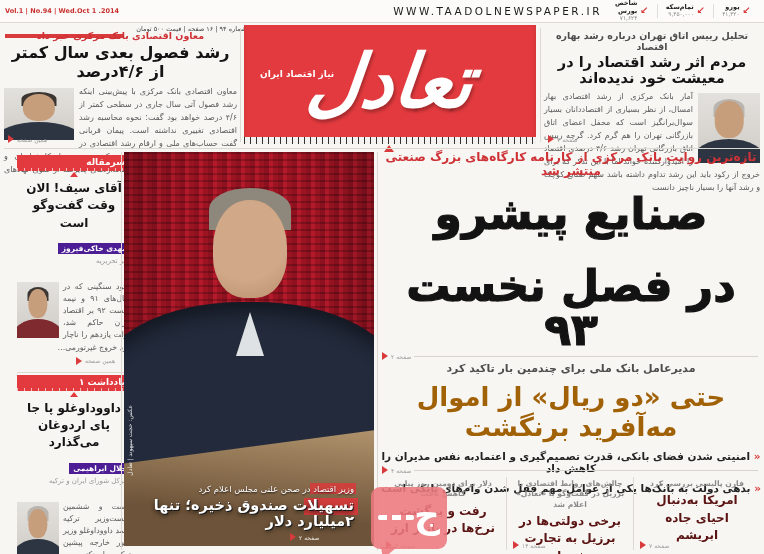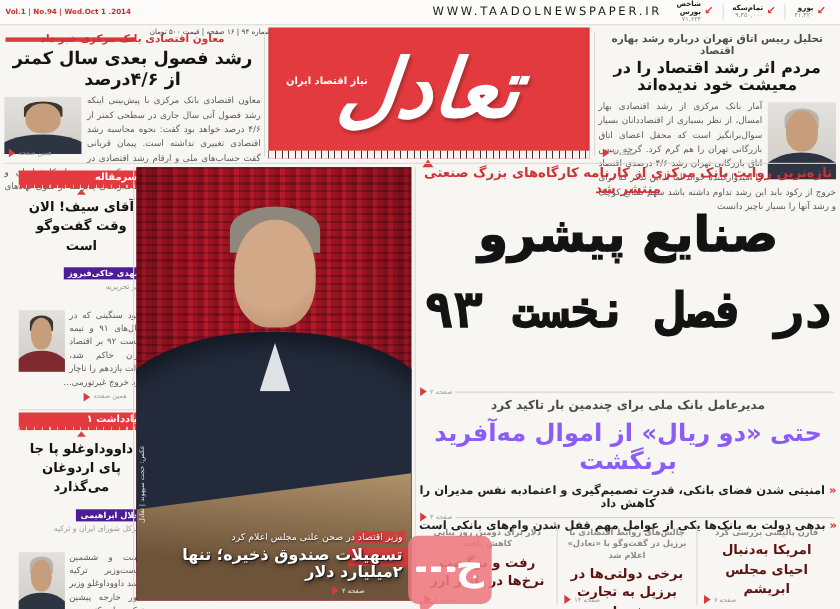--- a/index.html
+++ b/index.html
@@ -103,41 +103,41 @@
   .fig-head { position:absolute; left:89px; top:48px; width:74px; height:98px;
     background:radial-gradient(circle at 45% 42%, #d2a988 55%, #b98f6e);
     border-radius:48% 48% 42% 42%; }
   .fig-hair { position:absolute; left:85px; top:36px; width:82px; height:42px;
     background:#8e877b; border-radius:50% 50% 0 0; }
   .podium { position:absolute; left:0; right:0; bottom:0; height:118px;
     background:linear-gradient(185deg,#b1946d,#6d5339 70%);
     clip-path:polygon(0 30%,100% 2%,100% 100%,0 100%); }
   .photo-credit { position:absolute; left:2px; bottom:70px; writing-mode:vertical-rl;
     transform:rotate(180deg); font-size:6px; color:rgba(255,255,255,.85); letter-spacing:1px; }
-  .cap { position:absolute; left:8px; right:8px; bottom:5px; z-index:3; }
+  .cap { position:absolute; left:8px; right:20px; bottom:5px; z-index:3; }
   .cap-kicker { position:relative; color:#fff; font-size:8.5px; text-align:right;
     text-shadow:0 1px 2px rgba(0,0,0,.8); }
   .cap-kicker .chip { position:absolute; right:-2px; top:-1px; width:46px; height:11px;
     background:rgba(217,58,59,.85); z-index:-1; }
   .cap-headline { position:relative; color:#fff; font-size:14.5px; font-weight:bold;
     text-align:right; margin-top:3px; text-shadow:1px 1px 0 #1a1a1a, 0 2px 5px rgba(0,0,0,.7); }
   .cap-headline .chip { position:absolute; right:-4px; top:1px; width:54px; height:17px;
     background:rgba(217,58,59,.9); z-index:-1; }
   .cap .pmark { width:64px; margin-top:4px; }
   .cap .pmark .ptxt { color:#f0eee9; }
   
   .lead { position:absolute; left:380px; top:150px; width:382px; text-align:center; }
   .lead-kicker { font-size:12px; }
   .lead-h { font-size:44px; font-weight:bold; color:#131313; line-height:1.0;
     -webkit-text-stroke:1.2px #131313; margin-top:14px; }
-  .lead-h.l2 { margin-top:28px;font-family:Liberation Mono, monospace; }
+  .lead-h.l2 { margin-top:28px; }
   .markrow { position:absolute; left:382px; right:6px; }
   .story2 { position:absolute; left:380px; top:362px; width:382px; text-align:center; }
   .story2-kicker { font-size:11px; }
-  .story2-h { font-size:22px; font-weight:bold; color:#8b5cf6; margin-top:7px; }
+  .story2-h { font-size:26px; font-weight:bold; color:#a16207; margin-top:7px; }
   .bullet { font-size:10.5px; font-weight:bold; color:#222; margin-top:8px; }
   .bullet::before { content:"« "; color:#d93a3b; }
   
   .boxes { position:absolute; left:380px; top:477px; right:4px; height:73px;
     display:flex; direction:rtl; }
   .nbox { flex:1; position:relative; padding:2px 8px 12px; text-align:center; }
   .nbox + .nbox { border-left:none; border-right:1px solid #dcd8d2; }
   .nbox-kicker { font-size:7.6px; color:#8a8a8a; font-weight:bold; line-height:1.35; }
   .nbox-h { font-size:12px; font-weight:bold; color:#5a1413; line-height:1.45; margin-top:3px; }
   .nbox .pmark { position:absolute; left:6px; bottom:1px; width:55px; }
@@ -326,21 +326,21 @@
   </div>
   <div class="pmark markrow" style="top:466px;">
     <span class="tri"></span>
     <span class="ptxt">صفحه ۴</span>
     <span class="pline"></span>
   </div>
 
   <div class="boxes">
     <div class="nbox">
       <div class="nbox-kicker">فارن پالیسی بررسی کرد</div>
-      <div class="nbox-h">امریکا به‌دنبال احیای مجلس ابریشم</div>
+      <div class="nbox-h">امریکا به‌دنبال احیای جاده ابریشم</div>
       <div class="pmark">
         <span class="tri"></span>
         <span class="ptxt">صفحه ۷</span>
       </div>
     </div>
     <div class="nbox">
       <div class="nbox-kicker">چالش‌های روابط اقتصادی با برزیل در گفت‌وگو با «تعادل» اعلام شد</div>
       <div class="nbox-h">برخی دولتی‌ها در برزیل به تجارت مشغولند</div>
       <div class="pmark">
         <span class="tri"></span>

